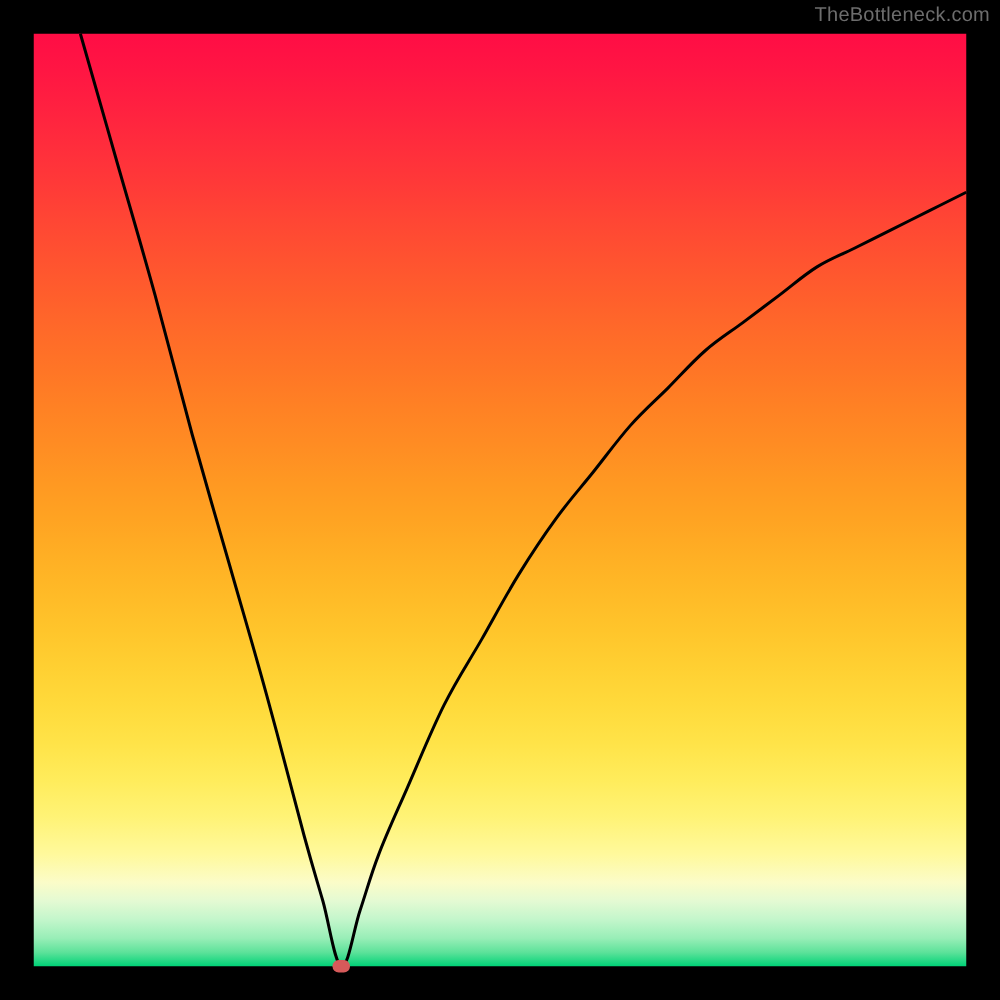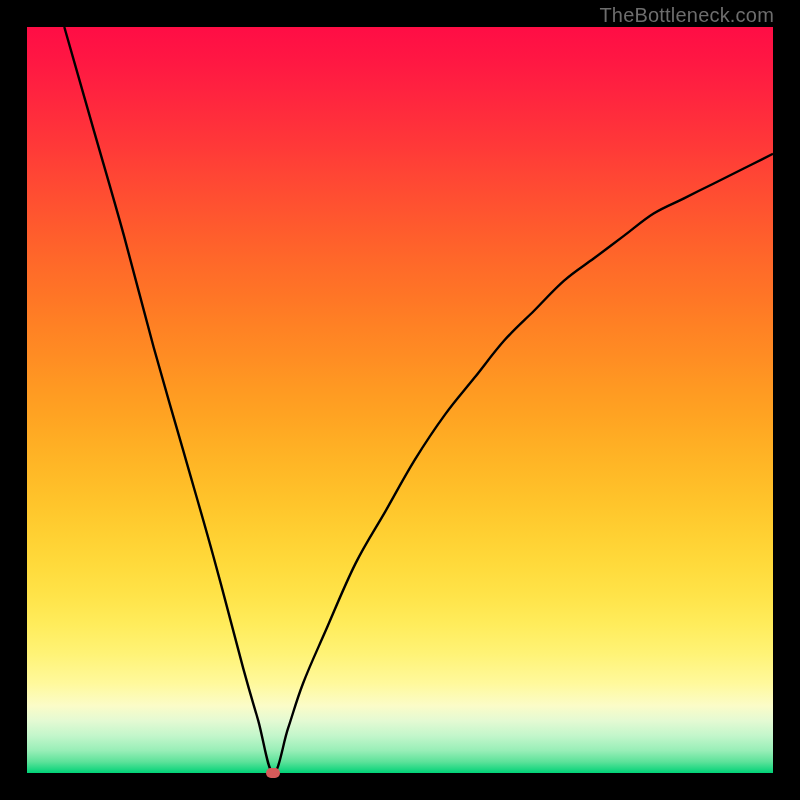--- a/index.html
+++ b/index.html
@@ -52,23 +52,23 @@
       #e4fad3 93%,
       #c3f6cb 95%,
       #98eeb7 97%,
       #5de29a 98.5%,
       #00d277 100%
     );
   }
   .watermark {
     position: absolute;
     top: 4px;
-    right: 26px;
+    right: 8px;
     color: #6d6d6d;
-    font-size: 20px;
+    font-size: 16px;
     font-weight: 500;
     letter-spacing: 0.2px;
   }
   svg.curve {
     position: absolute;
     left: 0;
     top: 0;
     width: 746px;
     height: 746px;
     overflow: visible;

